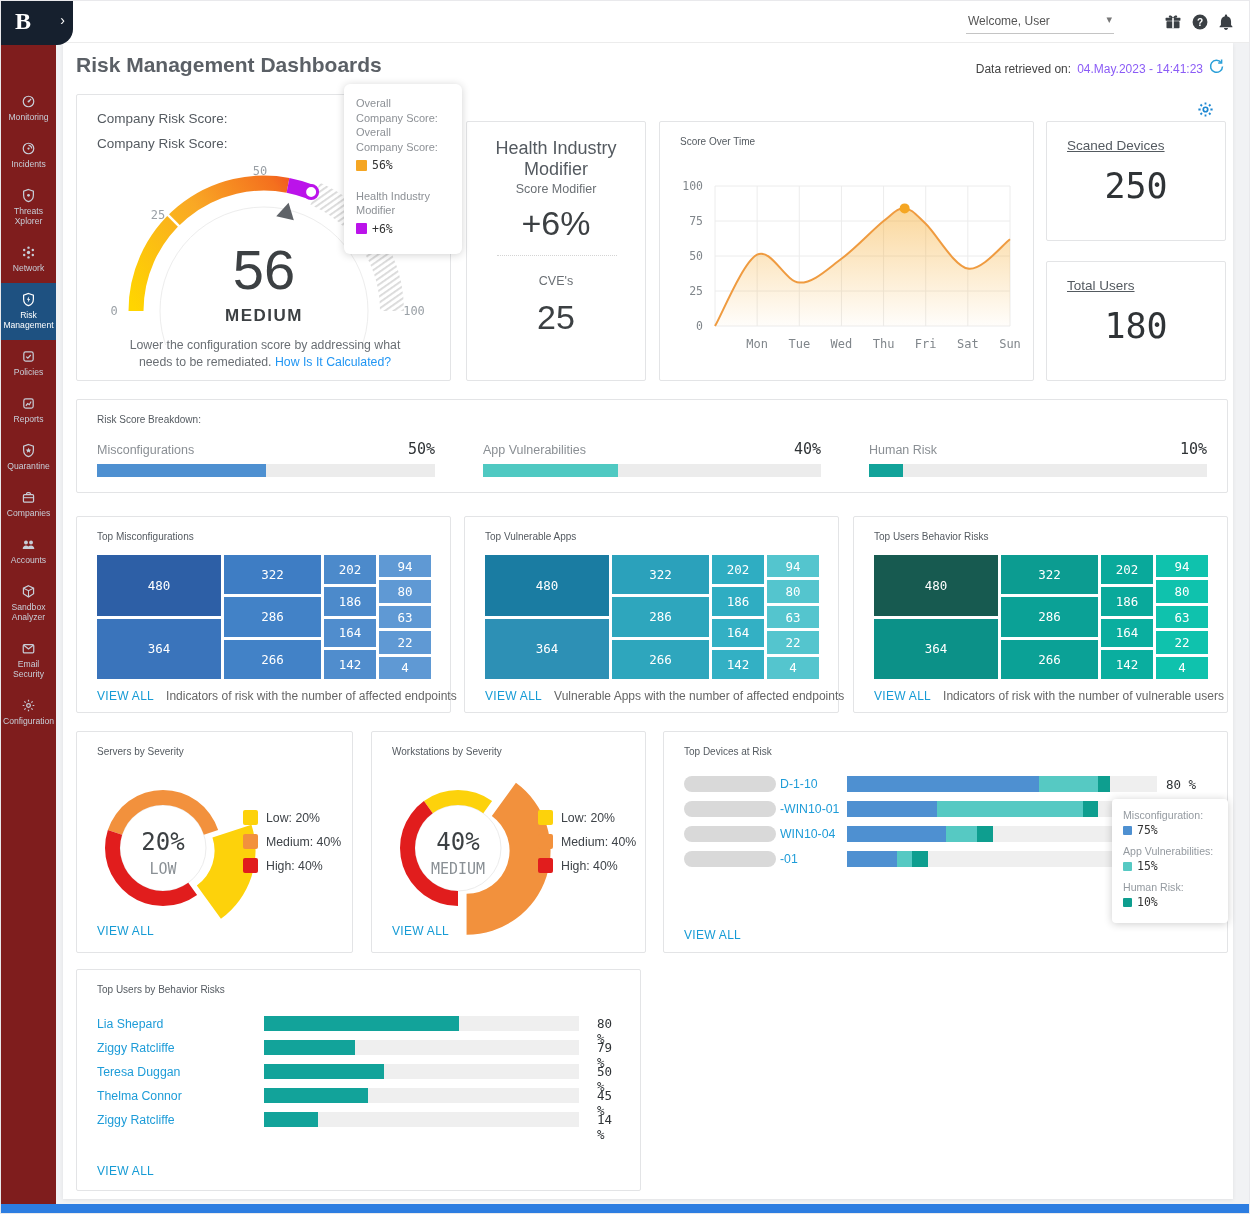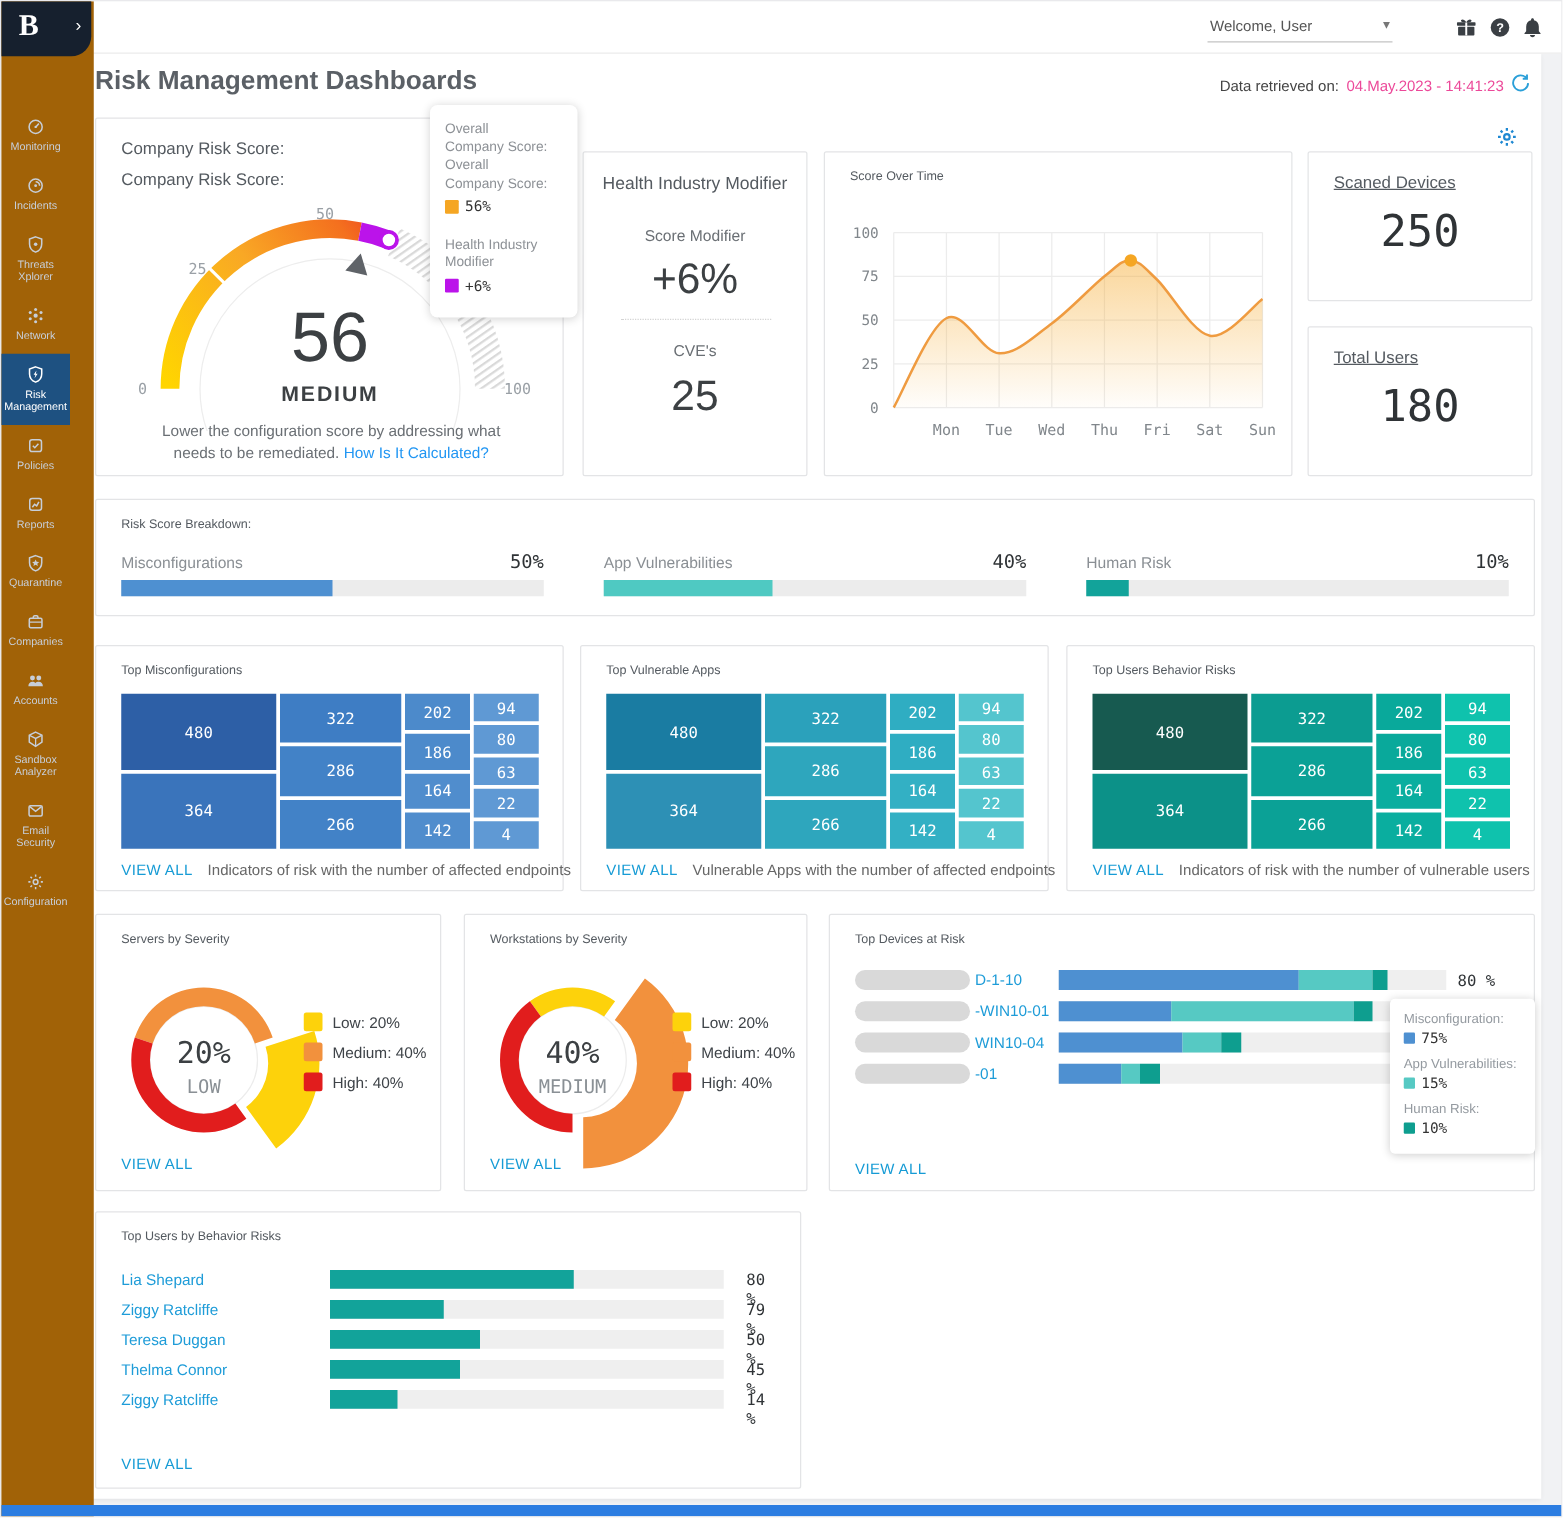--- a/index.html
+++ b/index.html
@@ -11,36 +11,36 @@
 
   
   #topbar { position:absolute; left:55px; top:0; width:1195px; height:42px; background:#fff; border-bottom:1px solid #ececec; z-index:3; }
   .welcome { position:absolute; left:910px; top:9px; width:148px; height:24px; border-bottom:1px solid #c4c4c4; font-size:12px; color:#555; cursor:pointer; }
   .welcome .caret { position:absolute; right:2px; top:3px; color:#777; font-size:11px; }
   .welcome span.wtext { position:absolute; left:2px; top:4px; }
   .tb-icon { position:absolute; top:12px; width:18px; height:18px; color:#3a3f44; cursor:pointer; }
   .tb-icon svg { width:100%; height:100%; }
 
   
-  #sidebar { position:absolute; left:0; top:0; width:74px; height:1214px; background:#a16207; z-index:4; }
+  #sidebar { position:absolute; left:0; top:0; width:55px; height:1214px; background:#7f1d1d; z-index:4; }
   #logoTab { position:absolute; left:0; top:0; width:72px; height:44px; background:#16202e; border-radius:0 0 16px 0; z-index:5; }
   #logoTab .logo { position:absolute; left:14px; top:7px; color:#fff; font-size:24px; font-weight:bold; font-family:"Liberation Serif", serif; }
   #logoTab .chev { position:absolute; right:8px; top:11px; color:#fff; font-size:14px; cursor:pointer; }
   #navItems { position:absolute; left:0; top:84px; width:55px; }
   .nav-item { width:55px; padding:9px 1px 10px 1px; text-align:center; color:#c7ced8; cursor:pointer; }
   .nav-item.active { background:#1e5181; color:#fff; }
   .nav-item svg { width:15px; height:15px; display:block; margin:0 auto 3px auto; }
   .nav-label { font-size:8.6px; line-height:10px; display:block; word-break:break-word; }
 
   
   #main { position:absolute; left:62px; top:42px; width:1170px; height:1156px; background:#fff; box-shadow:0 1px 4px rgba(0,0,0,.07); z-index:2; }
   #pageTitle { position:absolute; left:13px; top:10px; font-size:21px; color:#5b6066; }
   #retrieved { position:absolute; right:30px; top:19px; font-size:12px; color:#333; }
   #retrieved .lbl { color:#444; margin-right:6px; }
-  #retrieved .val { color:#ec4899;margin-top:13px; }
+  #retrieved .val { color:#8b5cf6;margin-top:13px; }
   #refreshIcon { position:absolute; right:6px; top:16px; width:17px; height:17px; color:#2a9fd8; cursor:pointer; }
   #gearIcon { position:absolute; left:1134px; top:58px; width:17px; height:17px; color:#1e88d2; cursor:pointer; }
 
   .card { position:absolute; background:#fff; border:1px solid #e3e4e6; border-radius:2px; }
   .card-title { position:absolute; left:20px; top:14px; font-size:10px; color:#545a60; }
   .view-all { position:absolute; left:20px; font-size:12px; color:#169bd5; letter-spacing:.3px; cursor:pointer; font-weight:500; }
 
   
   #riskCard { left:13px; top:51px; width:375px; height:287px; }
   #riskCard .t1 { position:absolute; left:20px; top:16px; font-size:13.5px; color:#545a60; }
@@ -49,21 +49,21 @@
   #riskDesc { position:absolute; left:28px; top:242px; width:320px; text-align:center; font-size:12.3px; line-height:17px; color:#6a6f74; }
   #riskDesc a { color:#2196f3; text-decoration:none; cursor:pointer; }
 
   
   #scoreTip { position:absolute; left:281px; top:41px; width:118px; height:170px; background:#fff; border-radius:6px; box-shadow:0 1px 8px rgba(0,0,0,.18); z-index:6; padding:12px 12px; font-size:11px; color:#8d9196; line-height:14.5px; }
   .tipval { display:flex; align-items:center; gap:5px; margin-top:4px; color:#333; font-size:11.5px; }
   .swatch { display:inline-block; width:11px; height:11px; border-radius:1px; }
 
   
   #healthCard { left:403px; top:78px; width:180px; height:260px; text-align:center; }
-  #healthCard .ht { position:absolute; left:0; top:16px; width:100%; font-size:14px; color:#545a60; }
+  #healthCard .ht { position:absolute; left:0; top:16px; width:100%; font-size:18px; color:#545a60; }
   #healthCard .sublbl { position:absolute; left:0; width:100%; font-size:12.5px; color:#6a6f74; }
   #healthCard .bigv { position:absolute; left:0; width:100%; font-size:34px; font-weight:300; color:#3c4043; }
   #healthCard .divider { position:absolute; left:30px; top:133px; width:120px; border-top:1px dotted #d4d4d4; }
 
   
   #scoreTimeCard { left:596px; top:78px; width:375px; height:260px; }
 
   
   .statCard .slbl { position:absolute; left:20px; top:16px; font-size:13.5px; color:#545a60;text-decoration:underline; }
   .statCard .sval { position:absolute; left:0; top:44px; width:100%; text-align:center; font-size:35px; color:#2f3336; }

